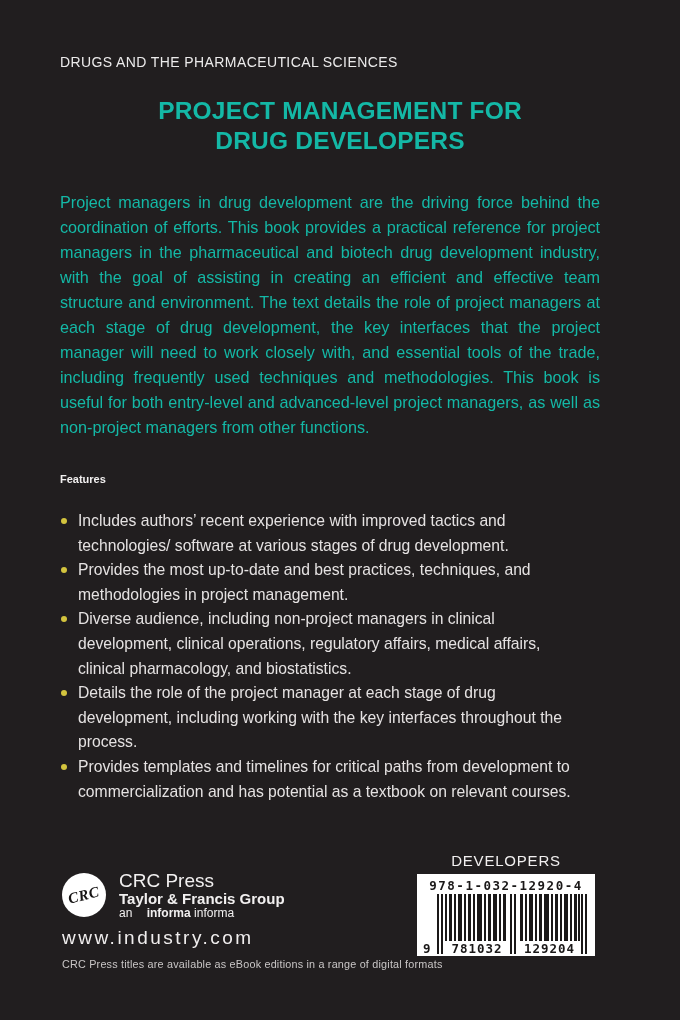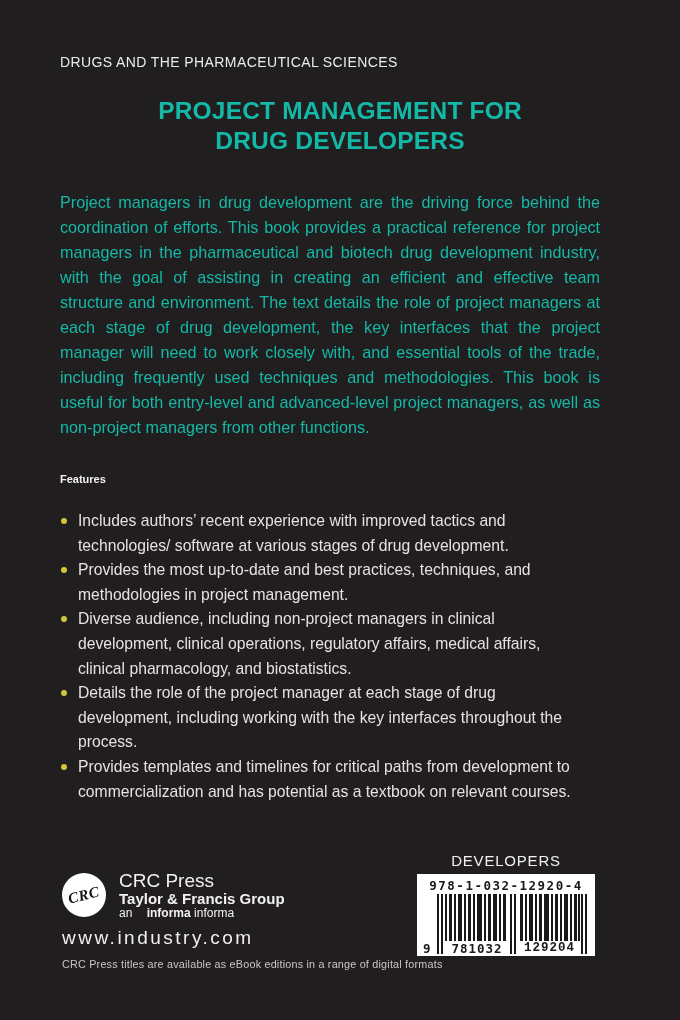--- a/index.html
+++ b/index.html
@@ -78,21 +78,21 @@
   }
   .bars-wrap{position:relative;width:150px;height:60px;margin:1px 0 0 14px;}
   .bars{display:block;}
   .ean{
     position:absolute;bottom:-1px;
     font-family:"DejaVu Sans Mono",monospace;font-weight:bold;
     font-size:12.5px;color:#1a1818;line-height:13px;
   }
   .ean.prefix{left:-14px;}
   .ean.g1{left:8px;width:64px;text-align:center;letter-spacing:1px;}
-  .ean.g2{left:82px;width:61px;text-align:center;letter-spacing:1px;font-family:Liberation Mono, monospace;}
+  .ean.g2{left:82px;width:61px;text-align:center;letter-spacing:1px;}
 </style>
 </head>
 <body>
 
 <div class="cover">
 
   <div class="series">DRUGS AND THE PHARMACEUTICAL SCIENCES</div>
 
   <h1 class="title"><span>PROJECT MANAGEMENT FOR</span><br><span>DRUG DEVELOPERS</span></h1>
 

